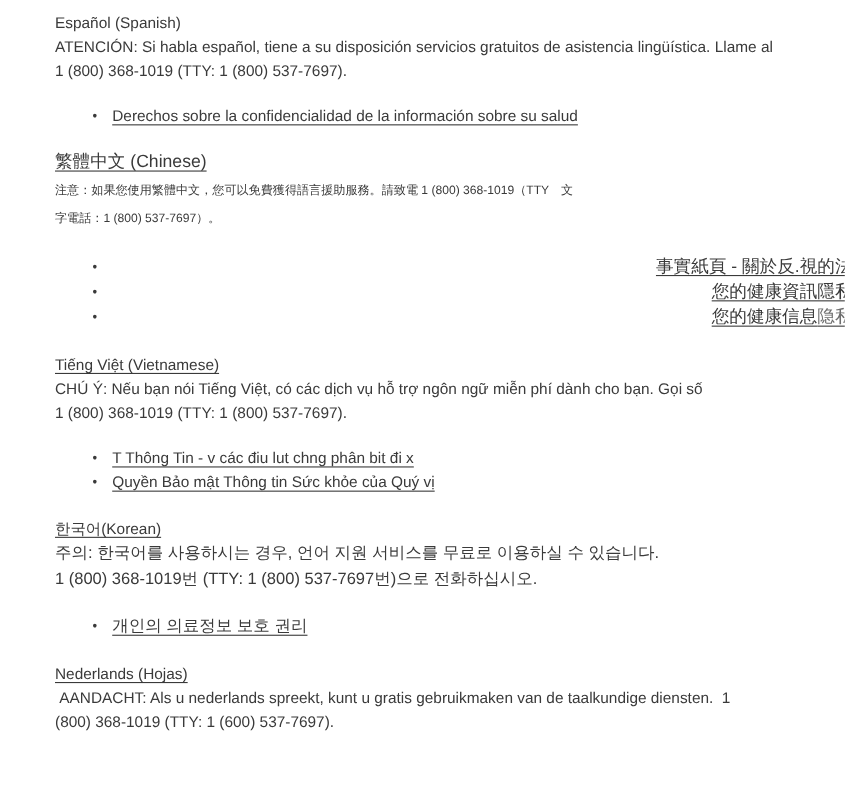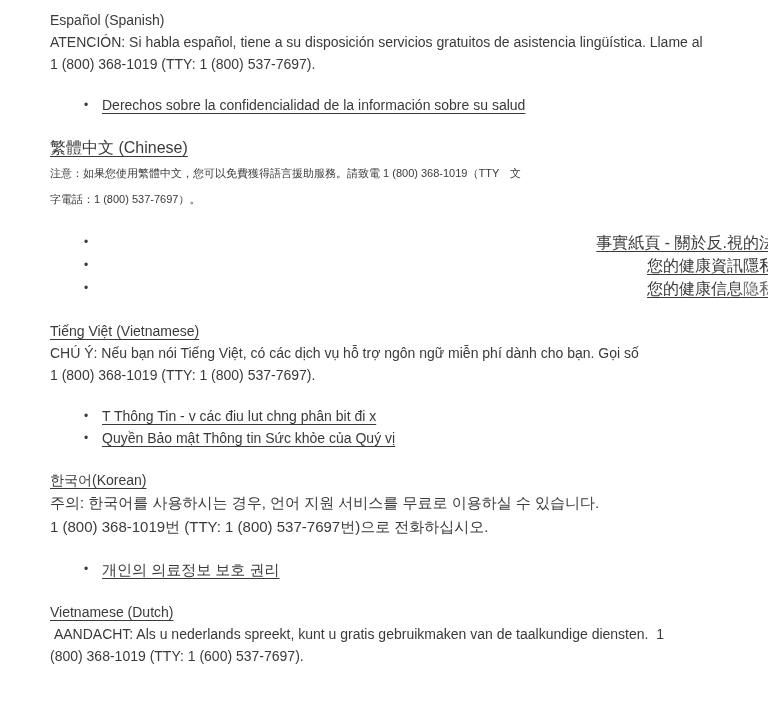--- a/index.html
+++ b/index.html
@@ -119,18 +119,18 @@
     <p class="body">주의: 한국어를 사용하시는 경우, 언어 지원 서비스를 무료로 이용하실 수 있습니다.
 1 (800) 368-1019번 (TTY: 1 (800) 537-7697번)으로 전화하십시오.</p>
     <ul class="links">
       <li>
         <a class="doclink">개인의 의료정보 보호 권리</a>
       </li>
     </ul>
   </section>
 
   <section class="lang">
-    <h2 class="heading u">Vietnamese (Dutch)</h2>
+    <h2 class="heading u">Nederlands (Hojas)</h2>
     <p class="body"> AANDACHT: Als u nederlands spreekt, kunt u gratis gebruikmaken van de taalkundige diensten.  1
 (800) 368-1019 (TTY: 1 (600) 537-7697).</p>
   </section>
 
 </div>
 
 </body></html>

